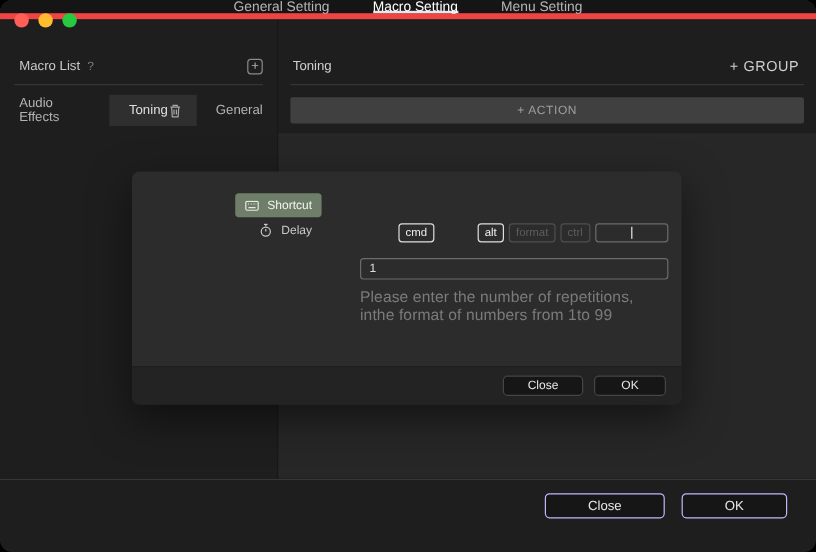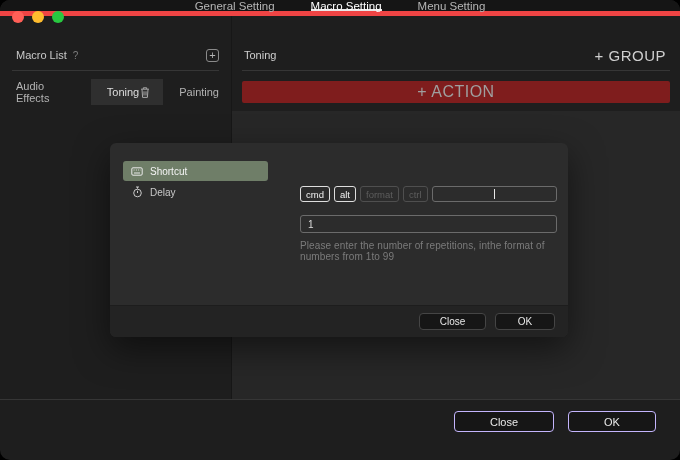--- a/index.html
+++ b/index.html
@@ -23,48 +23,48 @@
   .spacer { flex:1; }
   .addbox { width:13px; height:13px; border:1px solid #8a8a8a; border-radius:3px; color:#b5b5b5; font-size:11px; line-height:11px; display:flex; align-items:center; justify-content:center; }
   .divider { height:1px; background:#363636; margin:0 12px; }
   .side-list { margin-top:8px; display:flex; flex-direction:row; }
   .side-item { height:26px; display:flex; align-items:center; padding:0 12px 0 16px; color:#b3b3b3; font-size:11px; }
   .side-item.selected { background:#2f2f2f; color:#dedede; }
   .trash { margin-left:auto; display:flex; align-items:center; }
 
   .panel { flex:1; display:flex; flex-direction:column; background:#1e1e1e; }
   .panel-header { height:30px; margin-top:24px; display:flex; align-items:center; justify-content:space-between; padding:0 14px 0 12px; color:#cfcfcf; font-size:11px; }
-  .group-btn { color:#cfcfcf; font-size:15px; letter-spacing:.5px; }
-  .action-bar { margin:10px 10px 0 10px; height:22px; background:#7f1d1d; border-radius:2px; display:flex; align-items:center; justify-content:center; color:#9f9f9f; font-size:16px; letter-spacing:.5px; }
+  .group-btn { color:#cfcfcf; font-size:12px; letter-spacing:.5px; }
+  .action-bar { margin:10px 10px 0 10px; height:22px; background:#404040; border-radius:2px; display:flex; align-items:center; justify-content:center; color:#9f9f9f; font-size:10px; letter-spacing:.5px; }
   .panel-content { margin-top:8px; flex:1; background:#272727; }
 
   
   .bottombar { height:44px; border-top:1px solid #363636; background:#1e1e1e; display:flex; align-items:center; justify-content:flex-end; gap:14px; padding:0 24px; }
   .btn { background:#161616; border:1px solid #c4b5fd; border-radius:4px; color:#e8e8e8; font-size:11px; height:21px; display:flex; align-items:center; justify-content:center; cursor:default; }
   .btn.w-close { width:100px; } .btn.w-ok { width:88px; }
 
   
   .modal { position:absolute; left:110px; top:143px; width:458px; height:194px; background:#2c2c2c; border-radius:6px; box-shadow:0 12px 34px rgba(0,0,0,.5); display:flex; flex-direction:column; }
   .modal-body { flex:1; display:flex; }
-  .modal-list { width:158px; padding:18px 0 0 13px; display:flex; flex-direction:column; gap:1px; }
+  .modal-list { width:158px; padding:18px 0 0 13px; display:flex; flex-direction:column; gap:1px;align-items:flex-end; }
   .action-type { height:20px; display:flex; align-items:center; gap:7px; padding:0 8px; color:#c9c9c9; font-size:10px; border-radius:3px; }
   .action-type.selected { background:#6f7e68; color:#f4f4f4; }
   .aticon { width:12px; display:flex; align-items:center; justify-content:center; }
   .text-badge { width:10px; height:10px; background:#e3e3e3; color:#222; border-radius:2px; font-size:7px; font-weight:bold; display:flex; align-items:center; justify-content:center; }
 
   .modal-form { flex:1; padding:43px 11px 0 32px; }
   .keys-row { display:flex; gap:4px; align-items:center; }
   .key { height:16px; padding:0 5px; border-radius:3px; font-size:9.5px; display:flex; align-items:center; border:1px solid transparent; color:#eee; }
-  .key.active { border-color:#dedede; color:#f0f0f0; }
+  .key.active { border-color:#dedede; color:#f0f0f0;margin-left:32px; }
   .key.dim { border-color:#4f4f4f; color:#5d5d5d; }
   .shortcut-input { flex:1; height:16px; border:1px solid #6b6b6b; border-radius:3px; display:flex; align-items:center; justify-content:center; }
   .caret { width:1px; height:10px; background:#e8e8e8; animation:blink 1.1s step-end infinite; }
   @keyframes blink { 50% { opacity:0; } }
   .repeat-input { margin-top:13px; width:100%; height:18px; background:transparent; border:1px solid #6b6b6b; border-radius:3px; color:#dddddd; font-size:10px; padding:0 7px; outline:none; font-family:"Liberation Sans",sans-serif; }
-  .helper { margin-top:7px; font-size:10px; color:#7b7b7b; letter-spacing:.1px; }
+  .helper { margin-top:7px; font-size:13px; color:#7b7b7b; letter-spacing:.1px; }
 
   .modal-footer { height:32px; background:#232323; border-top:1px solid #1d1d1d; border-radius:0 0 6px 6px; display:flex; align-items:center; justify-content:flex-end; gap:9px; padding:0 13px; }
   .modal-footer .btn { height:17px; font-size:10px; border-color:#454545; }
   .btn.m-close { width:67px; } .btn.m-ok { width:60px; }
 
   svg.icn { display:block; }
 </style>
 </head>
 <body>
 
@@ -102,21 +102,21 @@
           <span class="trash">
             <svg class="icn" width="12" height="13" viewBox="0 0 12 13" fill="none" stroke="#a8a8a8" stroke-width="1">
               <path d="M2 3.2h8"></path>
                 <path d="M4.3 3V1.8h3.4V3"></path>
                 <path d="M3 3.4l.6 8h4.8l.6-8"></path>
                 <path d="M5 5.3v4.2M7 5.3v4.2"></path>
             </svg>
           </span>
         </div>
         <div class="side-item">
-          <span>Painting</span>
+          <span>General</span>
         </div>
       </div>
     </aside>
 
     <section class="panel">
       <div class="panel-header">
         <span>Toning</span>
         <span class="group-btn">+ GROUP</span>
       </div>
       <div class="divider" style="margin:0 10px;"></div>

